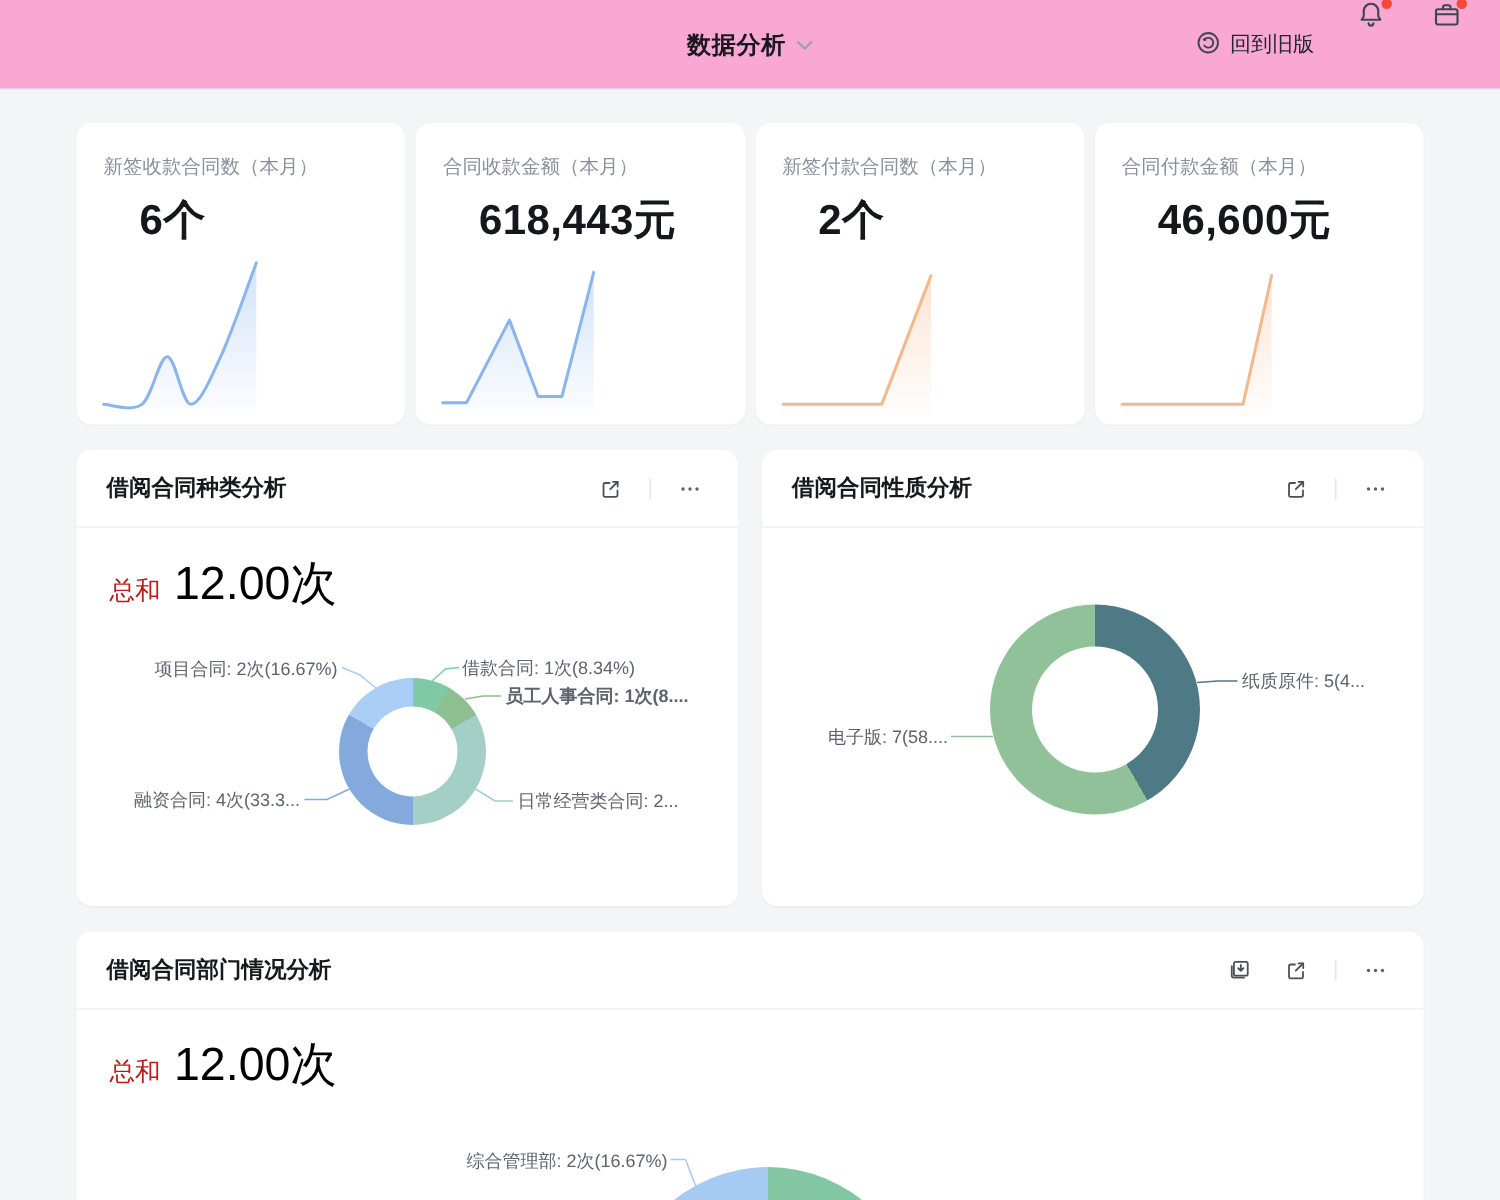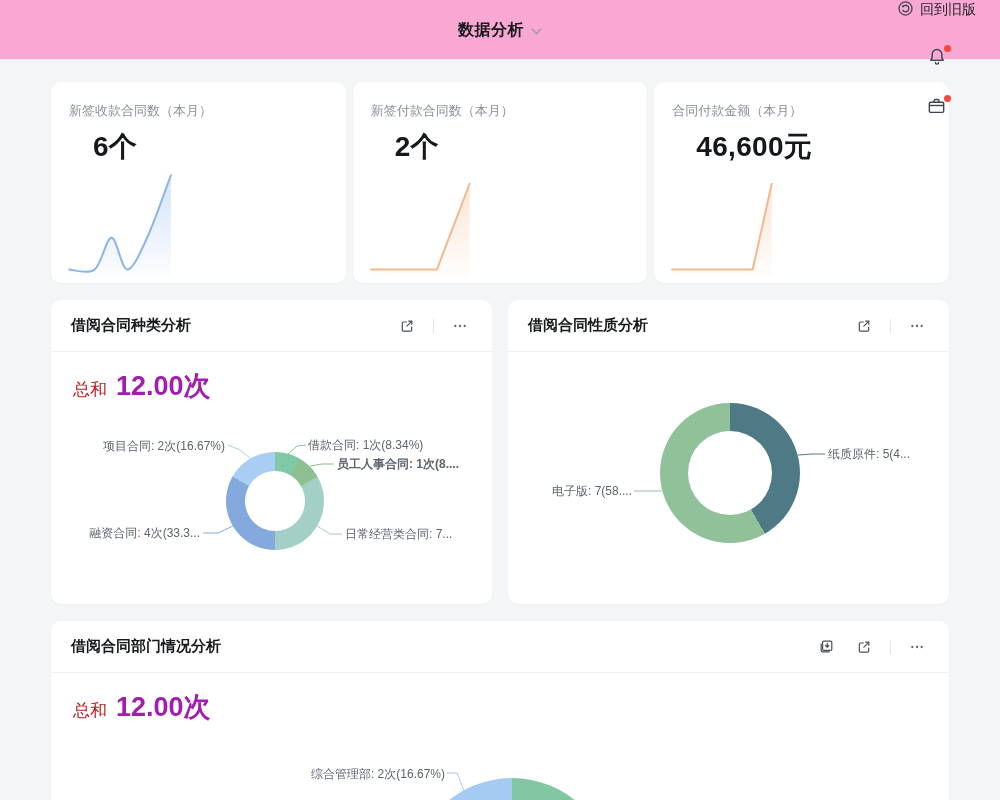--- a/index.html
+++ b/index.html
@@ -3,21 +3,21 @@
 <meta charset="utf-8">
 <style>
   * { margin:0; padding:0; box-sizing:border-box; }
   html,body { width:1000px; height:800px; overflow:hidden; }
   body { background:#f4f5f6; font-family:"Liberation Sans","DejaVu Sans",sans-serif; color:#1b1f26; position:relative; }
 
   
   .topbar { position:absolute; top:0; left:0; width:1000px; height:60px; background:#f9a8d4; border-bottom:1px solid #ebedf0; z-index:5; }
   .topbar-title { position:absolute; left:50%; top:0; height:60px; transform:translateX(-50%); display:flex; align-items:center; gap:7px; cursor:pointer; }
   .topbar-title .t { font-size:16px; font-weight:700; color:#17191d; letter-spacing:0.5px; }
-  .topbar-right { position:absolute; right:24px; top:0; height:60px; display:flex; align-items:center; gap:26px;flex-direction:column; }
+  .topbar-right { position:absolute; right:24px; top:0; height:60px; display:flex; gap:26px; }
   .back-link { display:flex; align-items:center; gap:6px; font-size:14px; color:#23262d; cursor:pointer; }
   .icon-btn { position:relative; width:24px; height:24px; display:flex; align-items:center; justify-content:center; cursor:pointer; }
   .badge-dot { position:absolute; top:-1px; right:-2px; width:7px; height:7px; border-radius:50%; }
 
   
   .card { position:absolute; background:#fff; border-radius:10px; box-shadow:0 1px 2px rgba(30,40,60,0.03); }
   .card-head { height:52px; display:flex; align-items:center; justify-content:space-between; padding:0 20px; border-bottom:1px solid #f0f1f3; }
   .card-title { font-size:15px; font-weight:700; color:#17191d; }
   .head-actions { display:flex; align-items:center; gap:14px; }
   .vdiv { width:1px; height:14px; background:#e4e6e9; }
@@ -30,21 +30,21 @@
   .stat-value { font-size:28px; font-weight:700; color:#14171c; letter-spacing:0.3px;margin-left:24px; }
   .spark { position:absolute; left:16px; right:16px; bottom:6px; height:106px; }
 
   
   .chart-card-1 { left:51px; top:300px; width:441px; height:304px; }
   .chart-card-2 { left:508px; top:300px; width:441px; height:304px; }
   .chart-card-3 { left:51px; top:621px; width:898px; height:380px; }
 
   .sum-row { position:absolute; left:22px; top:16px; display:flex; align-items:baseline; gap:9px; }
   .sum-label { font-size:17px; color:#b91c1c; }
-  .sum-value { font-size:27px; font-weight:700; color:#a21caf; }
+  .sum-value { font-size:31px; font-weight:400; color:#000000; }
 
   .donut { position:absolute; border-radius:50%; }
   .donut .hole { position:absolute; left:50%; top:50%; transform:translate(-50%,-50%); background:#fff; border-radius:50%; }
   .pie-label { position:absolute; font-size:12px; color:#5d646f; white-space:nowrap; }
   .leader-svg { position:absolute; left:0; top:0; pointer-events:none; }
 </style>
 </head>
 <body>
 
 <div class="topbar">
@@ -95,20 +95,34 @@
     <div class="stat-value">6个</div>
     <svg class="spark" viewBox="0 0 100 100" preserveAspectRatio="none">
         <defs>
           <linearGradient id="sg0" x1="0" y1="0" x2="0" y2="1">
        <stop offset="0" stop-color="#8ab5ec" stop-opacity="0.38"></stop>
        <stop offset="1" stop-color="#8ab5ec" stop-opacity="0.02"></stop>
      </linearGradient>
         </defs>
      <path d="M2,93 C6.0,93.0 19.3,98.0 26,93 C32.7,88.0 36.8,63.0 42,63 C47.2,63.0 51.3,93.2 57,93 C62.7,92.8 69.2,76.8 76,62 C82.8,47.2 94.3,13.7 98,4 L98,100 L2,100 Z" fill="url(#sg0)" stroke="none"></path>
      <path d="M2,93 C6.0,93.0 19.3,98.0 26,93 C32.7,88.0 36.8,63.0 42,63 C47.2,63.0 51.3,93.2 57,93 C62.7,92.8 69.2,76.8 76,62 C82.8,47.2 94.3,13.7 98,4" fill="none" stroke="#8ab5ec" stroke-width="2" vector-effect="non-scaling-stroke" stroke-linecap="round" stroke-linejoin="round"></path>
+      </svg>
+  </div>
+  <div class="stat-card">
+    <div class="stat-label">合同收款金额（本月）</div>
+    <div class="stat-value">618,443元</div>
+    <svg class="spark" viewBox="0 0 100 100" preserveAspectRatio="none">
+        <defs>
+          <linearGradient id="sg1" x1="0" y1="0" x2="0" y2="1">
+       <stop offset="0" stop-color="#8ab5ec" stop-opacity="0.38"></stop>
+       <stop offset="1" stop-color="#8ab5ec" stop-opacity="0.02"></stop>
+     </linearGradient>
+        </defs>
+     <path d="M2,92 L17,92 L44,40 L62,88 L77,88 L97,10 L97,100 L2,100 Z" fill="url(#sg1)" stroke="none"></path>
+     <path d="M2,92 L17,92 L44,40 L62,88 L77,88 L97,10" fill="none" stroke="#8ab5ec" stroke-width="2" vector-effect="non-scaling-stroke" stroke-linecap="round" stroke-linejoin="round"></path>
       </svg>
   </div>
   <div class="stat-card">
     <div class="stat-label">新签付款合同数（本月）</div>
     <div class="stat-value">2个</div>
     <svg class="spark" viewBox="0 0 100 100" preserveAspectRatio="none">
         <defs>
           <linearGradient id="sg2" x1="0" y1="0" x2="0" y2="1">
        <stop offset="0" stop-color="#f3b98d" stop-opacity="0.38"></stop>
        <stop offset="1" stop-color="#f3b98d" stop-opacity="0.02"></stop>
@@ -166,21 +180,21 @@
     <svg class="leader-svg" width="441" height="252">
       <polyline points="177,93 189,98 200,107" fill="none" stroke-width="1" stroke="#a9cdf4"></polyline>
       <polyline points="237,102 246,94 255,93" fill="none" stroke-width="1" stroke="#7fc9a5"></polyline>
       <polyline points="259,114 271,112 283,112" fill="none" stroke-width="1" stroke="#8dbf91"></polyline>
       <polyline points="266,174 279,182 291,182" fill="none" stroke-width="1" stroke="#a4cfc6"></polyline>
       <polyline points="152,181 167,181 182,174" fill="none" stroke-width="1" stroke="#84a9dc"></polyline>
     </svg>
     <div class="pie-label" style="right:267px; top:86px;">项目合同: 2次(16.67%)</div>
     <div class="pie-label" style="left:257px; top:85px;">借款合同: 1次(8.34%)</div>
     <div class="pie-label" style="left:286px; top:104px;font-weight:bold;">员工人事合同: 1次(8....</div>
-    <div class="pie-label" style="left:294px; top:174px;">日常经营类合同: 7...</div>
+    <div class="pie-label" style="left:294px; top:174px;">日常经营类合同: 2...</div>
     <div class="pie-label" style="right:292px; top:173px;">融资合同: 4次(33.3...</div>
   </div>
 </div>
 
 <div class="card chart-card-2">
   <div class="card-head">
     <div class="card-title">借阅合同性质分析</div>
     <div class="head-actions">
       <span class="icon-btn">
         <svg width="16" height="16" viewBox="0 0 24 24" fill="none" stroke="#4a505a" stroke-width="1.8" stroke-linecap="round" stroke-linejoin="round">

